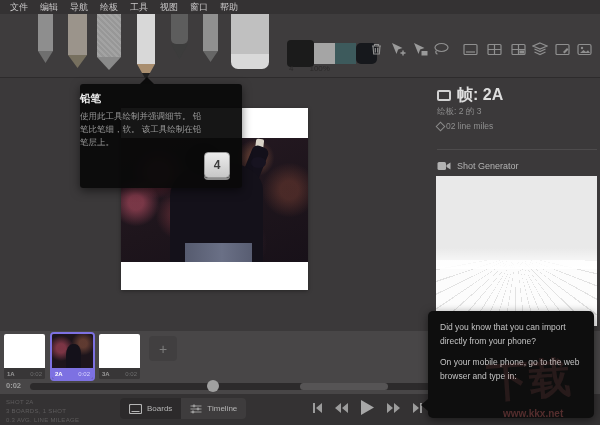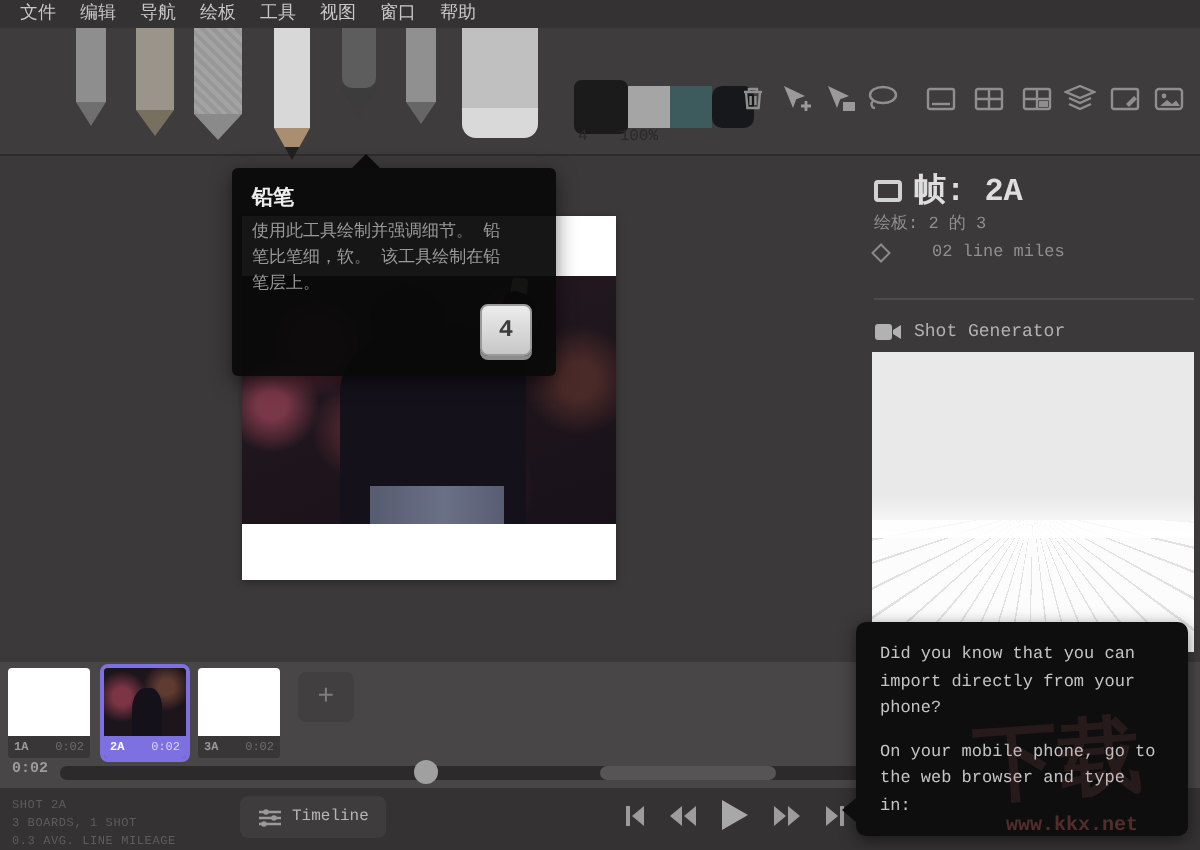--- a/index.html
+++ b/index.html
@@ -1,18 +1,18 @@
 <!DOCTYPE html>
 <html><head>
 <meta charset="utf-8">
 <style>
   * { margin:0; padding:0; box-sizing:border-box; }
   html,body { width:600px; height:425px; overflow:hidden; }
   body { font-family:"Liberation Sans", sans-serif; background:#3b393a; }
-  .app { position:relative; width:576px; height:425px; background:#3b393a;font-family:Liberation Mono, monospace; }
+  .app { position:relative; width:576px; height:425px; background:#3b393a; }
 
   
   .menubar { position:absolute; left:0; top:0; width:600px; height:14px;
     background:#343233; display:flex; align-items:center; padding-left:4px; }
   .menu-item { font-size:9px; color:#c9c7c8; padding:0 6px; line-height:14px; cursor:default; }
 
   
   .toolbar { position:absolute; left:0; top:14px; width:600px; height:64px;
     background:#3e3c3d; border-bottom:1px solid #2d2b2c; }
   .tool { position:absolute; top:0; }
@@ -50,39 +50,39 @@
     background:#13101a; border-radius:6px; transform:rotate(22deg); }
   .mic { position:absolute; left:71.5%; top:1%; width:4.5%; height:17%;
     background:#d9d3c7; border-radius:2px; transform:rotate(7deg); }
   .hand { position:absolute; left:69.5%; top:15%; width:8%; height:9%;
     background:#171320; border-radius:50%; }
   .jeans { position:absolute; left:34%; bottom:0; width:36%; height:15%;
     background:linear-gradient(90deg,#565b6f,#6a7086 55%,#585d72); }
 
   
   .pencil-tip { position:absolute; left:80px; top:84px; width:162px; min-height:104px;
-    background:rgba(10,10,10,.95); border-radius:3px; padding:8px 10px 10px; z-index:30;
-    box-shadow:0 3px 10px rgba(0,0,0,.5);margin-left:36px; }
+    background:rgba(10,10,10,.95); border-radius:3px; padding:8px 0 10px; z-index:30;
+    box-shadow:0 3px 10px rgba(0,0,0,.5); }
   .pencil-tip .arrow { position:absolute; left:60px; top:-7px; width:0; height:0;
     border-left:7px solid transparent; border-right:7px solid transparent;
     border-bottom:7px solid rgba(10,10,10,.95); }
   .pencil-tip h4 { font-size:10.5px; color:#ececec; font-weight:bold; margin-bottom:4px; }
   .pencil-tip p { font-size:8.5px; color:#9a9a9a; line-height:1.55; width:128px; }
   .keycap { position:absolute; right:12px; bottom:10px; width:26px; height:26px;
     background:linear-gradient(#ececec,#c7c7c7); border:1px solid #9a9a9a; border-radius:4px;
     box-shadow:0 2px 0 #8c8c8c; color:#3c3c3c; font-size:12px; font-weight:bold;
     display:flex; align-items:center; justify-content:center; }
 
   
   .sidebar { position:absolute; left:428px; top:79px; width:172px; height:252px; }
   .frame-row { position:absolute; left:9px; top:6px; display:flex; align-items:center; gap:6px; }
   .frame-icon { width:14px; height:11px; border:2px solid #d2d2d2; border-radius:2px; }
   .frame-title { font-size:16px; font-weight:bold; color:#dedede; }
   .board-pos { position:absolute; left:9px; top:27px; font-size:8.5px; color:#8f8f8f; }
-  .miles-row { position:absolute; left:9px; top:42px; display:flex; align-items:center; gap:22px; }
+  .miles-row { position:absolute; left:9px; top:42px; display:flex; align-items:center; gap:2px; }
   .diamond { width:7px; height:7px; border:1px solid #8a8a8a; transform:rotate(45deg); }
   .miles-label { font-size:8.5px; color:#8f8f8f; }
   .sb-divider { position:absolute; left:9px; top:70px; width:160px; border-top:1px solid #4d4b4c; }
   .sg-row { position:absolute; left:9px; top:82px; display:flex; align-items:center; gap:6px; }
   .sg-label { font-size:9px; color:#b2b2b2; }
   .sg-preview { position:absolute; left:8px; top:97px; width:161px; height:150px;
     background:#e9e9e9; overflow:hidden; }
   .sg-floor { position:absolute; left:-10%; bottom:0; width:120%; height:44%;
     background:repeating-conic-gradient(from 96deg at 50% -8%, #fcfcfc 0deg 7deg, #e2e2e2 7deg 7.8deg); }
   .sg-glow { position:absolute; left:0; bottom:38%; width:100%; height:14%;
@@ -353,20 +353,27 @@
   </div>
 
   <div class="bottombar">
     <div class="status">
       <div>SHOT 2A</div>
       <div>3 BOARDS, 1 SHOT</div>
       <div>0.3 AVG. LINE MILEAGE</div>
     </div>
 
     <div class="seg">
+      <div class="seg-btn active">
+        <svg width="13" height="10" viewBox="0 0 13 10">
+            <rect x="0.5" y="0.5" width="12" height="9" rx="1" stroke="#b5b5b5" stroke-width="1.1" fill="none"></rect>
+            <path d="M2.5 7.5h8" stroke="#b5b5b5" stroke-width="1.1"></path>
+          </svg>
+        <span>Boards</span>
+      </div>
       <div class="seg-btn">
         <svg width="12" height="10" viewBox="0 0 12 10">
             <path d="M0.5 2h11M0.5 5h11M0.5 8h11" stroke="#9a9a9a" stroke-width="1.2"></path>
             <circle cx="4" cy="2" r="1.4" fill="#9a9a9a"></circle>
             <circle cx="8" cy="5" r="1.4" fill="#9a9a9a"></circle>
             <circle cx="3" cy="8" r="1.4" fill="#9a9a9a"></circle>
           </svg>
         <span>Timeline</span>
       </div>
     </div>

